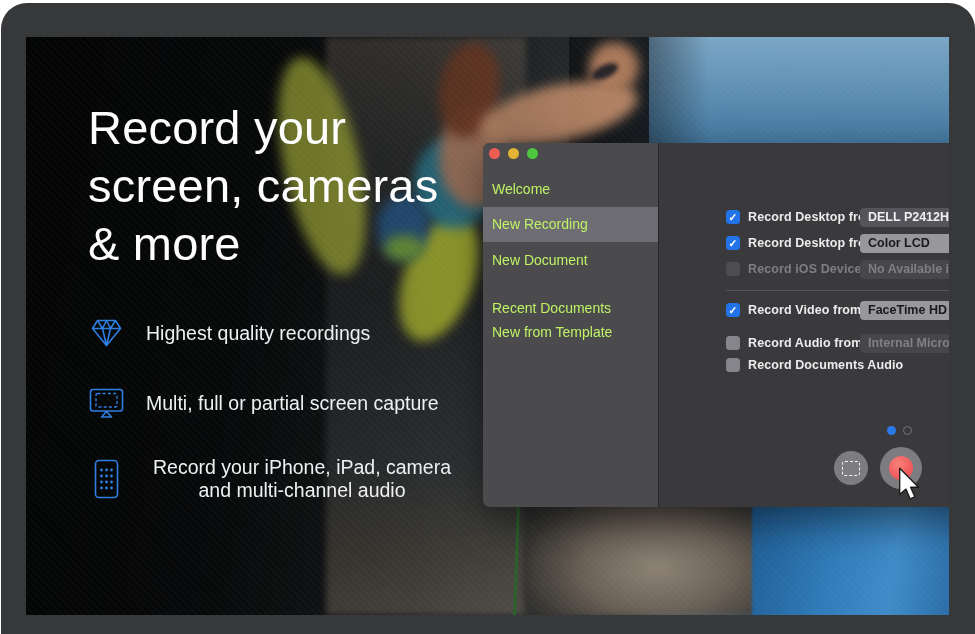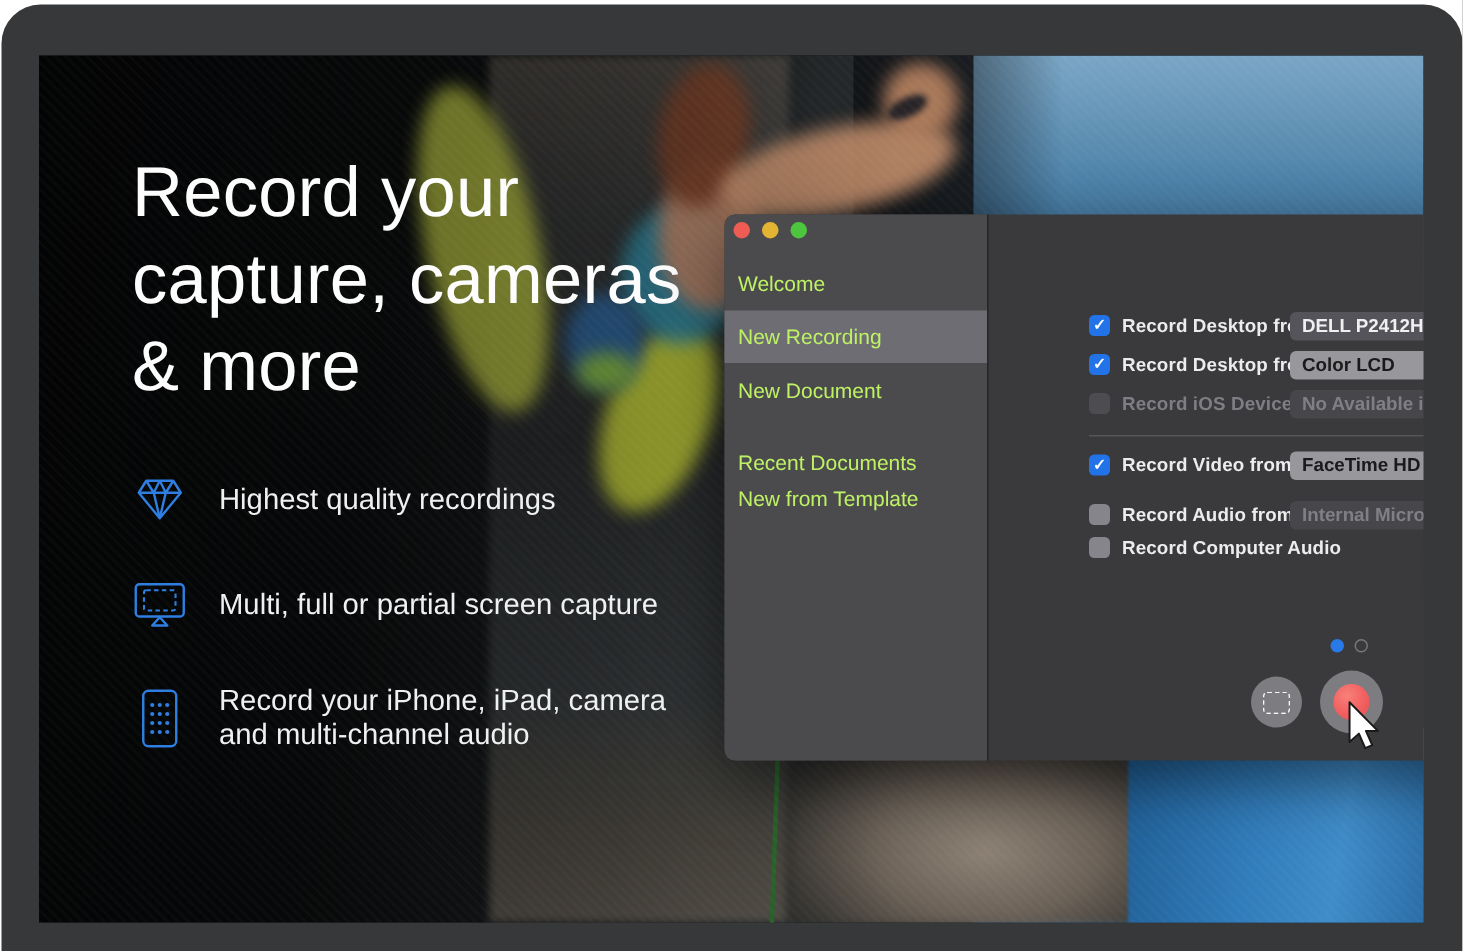--- a/index.html
+++ b/index.html
@@ -15,21 +15,21 @@
   .rock-center{left:300px;top:0;width:200px;height:100%;background:linear-gradient(180deg,#514c46 0%,#3a3b3a 18%,#2a2c2e 45%,#3c4042 74%,#5a5449 90%,#6b6459 100%);opacity:.75;filter:blur(3px);}
   .rock-bottom{left:498px;top:452px;width:266px;height:130px;background:radial-gradient(ellipse at 50% 60%,#8d8275 0%,#6b6157 40%,#3c3a36 72%,rgba(20,20,20,0) 100%);filter:blur(4px);}
   .blue-bottom{left:726px;top:448px;width:200px;height:132px;background:linear-gradient(100deg,#1f5d94 0%,#2f7ab8 40%,#3f8cc9 70%,#2a6ca6 100%);filter:blur(1px);}
   .blob{position:absolute;filter:blur(6px);opacity:.92;border-radius:50%;}
   .rope{left:489px;top:468px;width:3px;height:112px;background:#2e6b2f;transform:rotate(2deg);filter:none;}
   .vignette{inset:0;background:linear-gradient(90deg,rgba(0,0,0,.42) 0%,rgba(0,0,0,.22) 42%,rgba(0,0,0,0) 62%);}
   .noise{inset:0;background:repeating-linear-gradient(45deg,rgba(255,255,255,.02) 0 2px,rgba(0,0,0,0) 2px 5px);}
   
   .headline{position:absolute;left:62px;top:62px;color:#fdfdfd;font-size:47px;line-height:58px;font-weight:200;letter-spacing:.2px;z-index:3;}
   .features{position:absolute;left:62px;top:276px;width:370px;z-index:3;}
-  .feature{display:flex;align-items:center;gap:22px;}
+  .feature{display:flex;align-items:center;gap:22px;text-align:center;}
   .f1{margin-bottom:30px;}
   .f2{margin-bottom:33px;}
   .ficon{width:36px;height:40px;flex:0 0 36px;display:flex;align-items:center;justify-content:center;}
   .ftext{color:#eef0f1;font-size:19.5px;font-weight:300;line-height:23px;}
   
   .dialog{position:absolute;left:457px;top:106px;width:520px;height:364px;background:#3a3a3c;border-radius:7px;box-shadow:0 14px 40px rgba(0,0,0,.5);z-index:5;}
   .sidebar{position:absolute;left:0;top:0;bottom:0;width:175px;background:#4b4b4e;border-radius:7px 0 0 7px;}
   .vdivider{position:absolute;left:175px;top:0;bottom:0;width:1px;background:#252527;}
   .lights{position:absolute;left:6px;top:5px;height:12px;}
   .light{position:absolute;width:11px;height:11px;border-radius:50%;top:0;}
@@ -82,21 +82,21 @@
       <div class="blob" style="left:358px;top:198px;width:40px;height:26px;background:#7fae3a;"></div>
     </div>
     <div class="ph rock-bottom"></div>
     <div class="ph blue-bottom"></div>
     <div class="ph rope"></div>
     <div class="ph vignette"></div>
     <div class="ph noise"></div>
 
     <div class="headline">
       <div>Record your</div>
-      <div>capture, cameras</div>
+      <div>screen, cameras</div>
       <div>&amp; more</div>
     </div>
 
     <div class="features">
       <div class="feature f1">
         <span class="ficon">
           <svg width="31" height="28" viewBox="0 0 31 28" fill="none" stroke="#2f7fe3" stroke-width="1.6" stroke-linejoin="round">
             <path d="M6.5,1.5 H24.5 L29.5,9.5 L15.5,26.5 L1.5,9.5 Z"></path>
             <path d="M1.5,9.5 H29.5 M6.5,1.5 L11.5,9.5 L15.5,26.5 M24.5,1.5 L19.5,9.5 L15.5,26.5 M15.5,1.5 L11.5,9.5 M15.5,1.5 L19.5,9.5"></path>
           </svg>
@@ -180,21 +180,21 @@
           <span class="opt-label">Record Video from:</span>
           <span class="dd light">FaceTime HD Ca</span>
         </div>
         <div class="opt-row" style="top:191px;">
           <span class="cb off"></span>
           <span class="opt-label">Record Audio from:</span>
           <span class="dd dis">Internal Microph</span>
         </div>
         <div class="opt-row" style="top:213px;">
           <span class="cb off"></span>
-          <span class="opt-label">Record Computer Audio</span>
+          <span class="opt-label">Record Documents Audio</span>
         </div>
 
         <span class="dot active"></span>
         <span class="dot inactive"></span>
 
         <div class="btn-sel">
           <span class="dash"></span>
         </div>
         <div class="btn-rec">
           <span class="core"></span>

